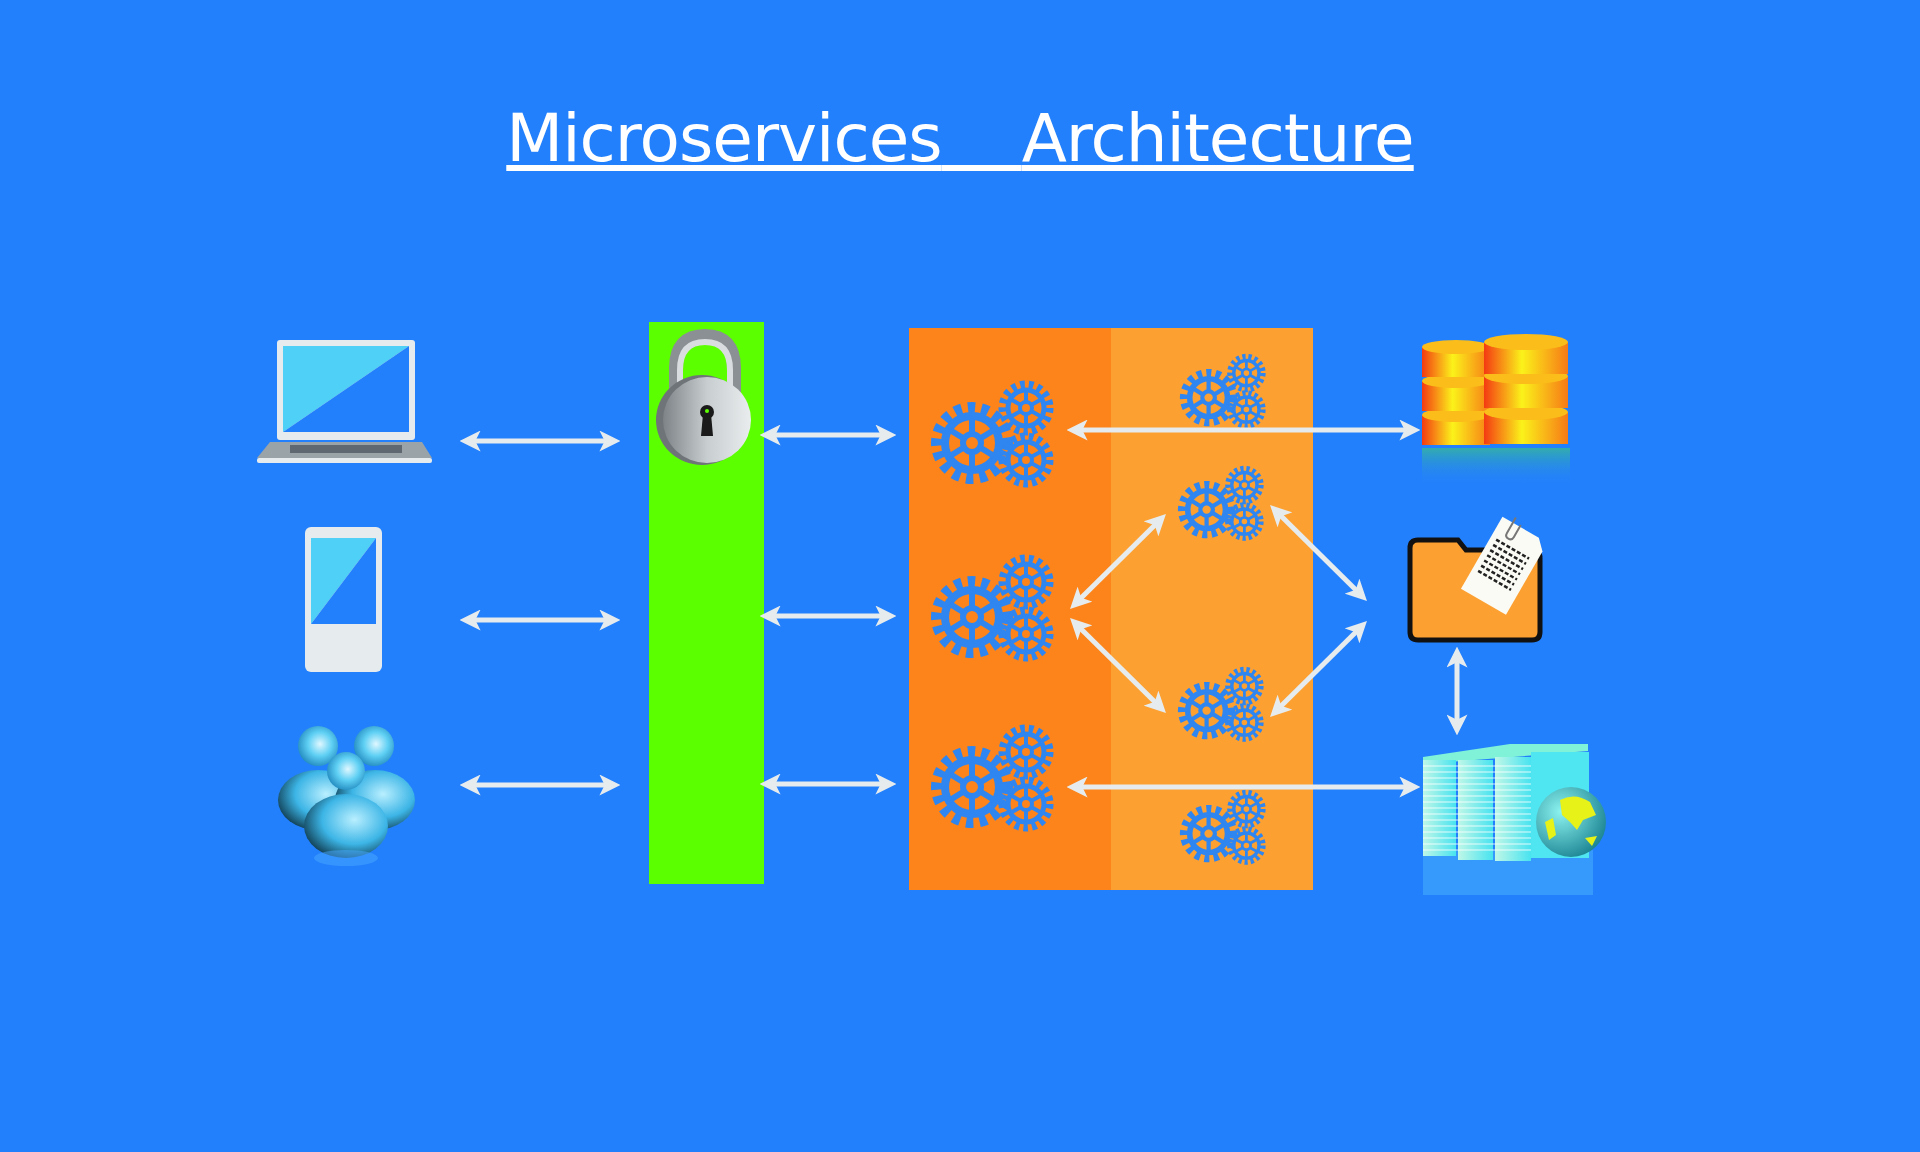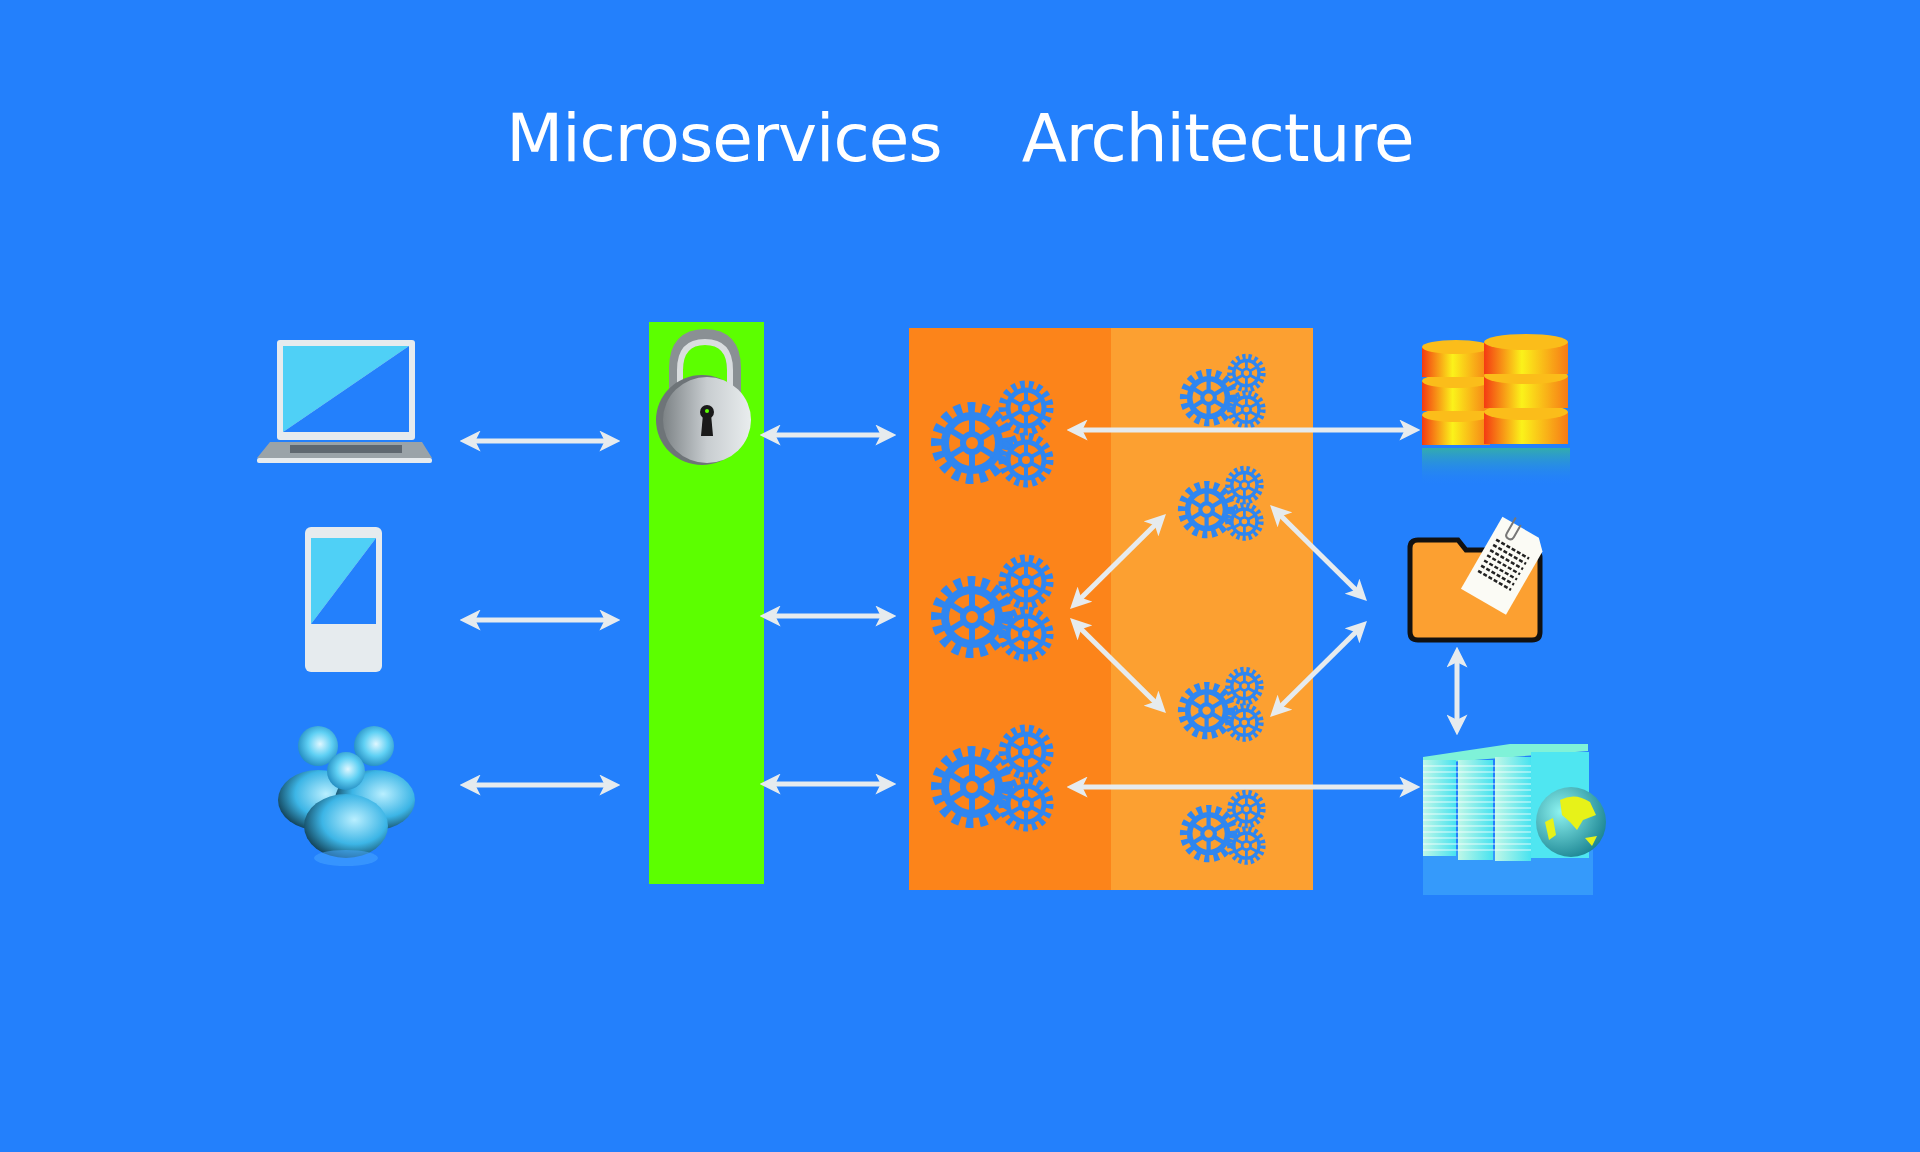--- a/index.html
+++ b/index.html
@@ -1,17 +1,17 @@
 <!DOCTYPE html>
 <html><head>
 <meta charset="utf-8">
 <style>
   html,body{margin:0;padding:0;}
   body{width:1920px;height:1152px;background:#2380FC;position:relative;overflow:hidden;font-family:"DejaVu Sans","Liberation Sans",sans-serif;}
-  #title{position:absolute;left:0;top:100px;width:1920px;text-align:center;color:#fff;font-size:66px;font-weight:normal;letter-spacing:-1px;white-space:pre;}
+  #title{position:absolute;left:0;top:100px;width:1920px;text-align:center;color:#fff;font-size:66px;font-weight:normal;letter-spacing:-1px;white-space:pre;text-decoration:underline;}
   #diagram{position:absolute;left:0;top:0;width:1920px;height:1152px;}
 </style>
 </head>
 <body>
 
 <div id="title"><span>Microservices</span>    <span>Architecture</span></div>
 
 <svg id="diagram" viewBox="0 0 1920 1152" xmlns="http://www.w3.org/2000/svg">
   <defs>
     <marker id="ah" viewBox="0 0 10 10" refX="6" refY="5" markerWidth="4.2" markerHeight="4.2" orient="auto-start-reverse">

